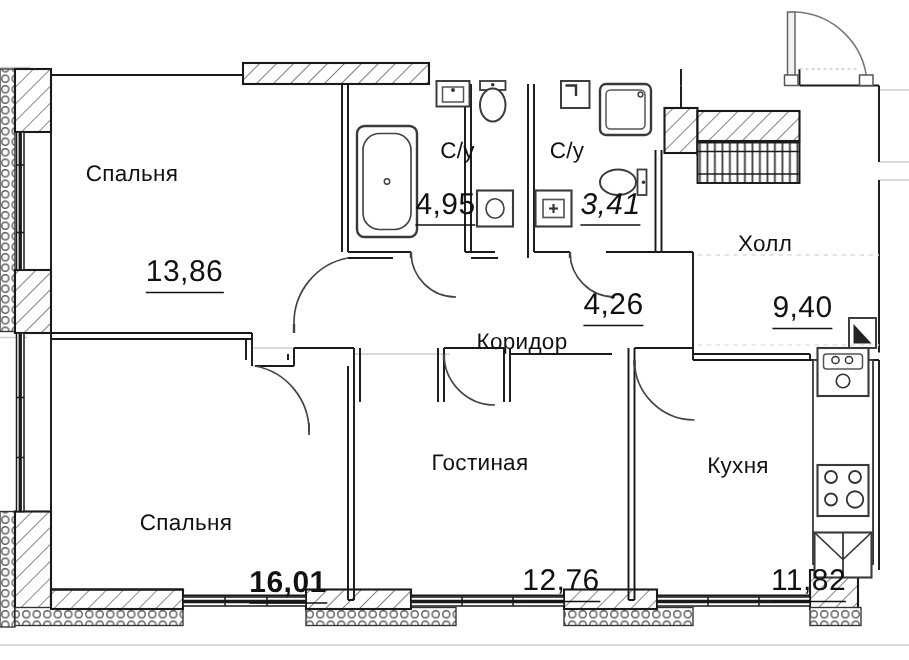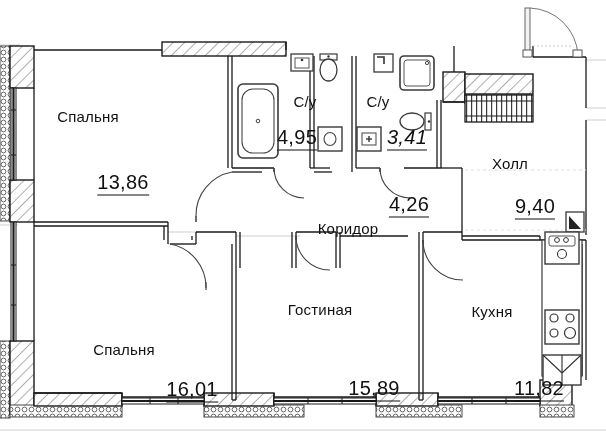--- a/index.html
+++ b/index.html
@@ -355,33 +355,33 @@
       <line x1="465" y1="170" x2="586" y2="170" stroke="#dcdcdc" stroke-width="1" stroke-dasharray="3,3"></line>
       <line x1="465" y1="230" x2="586" y2="230" stroke="#e4e4e4" stroke-width="1" stroke-dasharray="3,3"></line>
     </g>
 
   </svg>
 
   <div class="room-label room-name" style="left:88px;top:116px;transform:translate(-50%,-50%);">Спальня</div>
   <div class="room-label room-area" style="left:123px;top:183px;transform:translate(-50%,-50%);">13,86</div>
 
   <div class="room-label room-name" style="left:124px;top:349px;transform:translate(-50%,-50%);">Спальня</div>
-  <div class="room-label room-area" style="left:192px;top:390px;transform:translate(-50%,-50%);">16,01</div>
+  <div class="room-label room-area" style="left:192px;top:390px;transform:translate(-50%,-50%);font-weight:bold;">16,01</div>
 
   <div class="room-label room-name" style="left:305px;top:101px;transform:translate(-50%,-50%);">С/у</div>
   <div class="room-label room-area" style="left:297px;top:138px;transform:translate(-50%,-50%);">4,95</div>
 
   <div class="room-label room-name" style="left:378px;top:101px;transform:translate(-50%,-50%);">С/у</div>
   <div class="room-label room-area" style="left:407px;top:138px;transform:translate(-50%,-50%);font-style:italic;">3,41</div>
 
   <div class="room-label room-name" style="left:348px;top:196px;transform:translate(-50%,-50%);margin-top:32px;">Коридор</div>
   <div class="room-label room-area" style="left:409px;top:205px;transform:translate(-50%,-50%);">4,26</div>
 
   <div class="room-label room-name" style="left:510px;top:163px;transform:translate(-50%,-50%);">Холл</div>
   <div class="room-label room-area" style="left:535px;top:207px;transform:translate(-50%,-50%);text-align:right;">9,40</div>
 
   <div class="room-label room-name" style="left:320px;top:309px;transform:translate(-50%,-50%);">Гостиная</div>
-  <div class="room-label room-area" style="left:374px;top:389px;transform:translate(-50%,-50%);">15,89</div>
+  <div class="room-label room-area" style="left:374px;top:389px;transform:translate(-50%,-50%);">12,76</div>
 
   <div class="room-label room-name" style="left:492px;top:311px;transform:translate(-50%,-50%);">Кухня</div>
   <div class="room-label room-area" style="left:503px;top:389px;transform:translate(-50%,-50%);margin-left:36px;">11,82</div>
 
 </div>
 
 </body></html>

